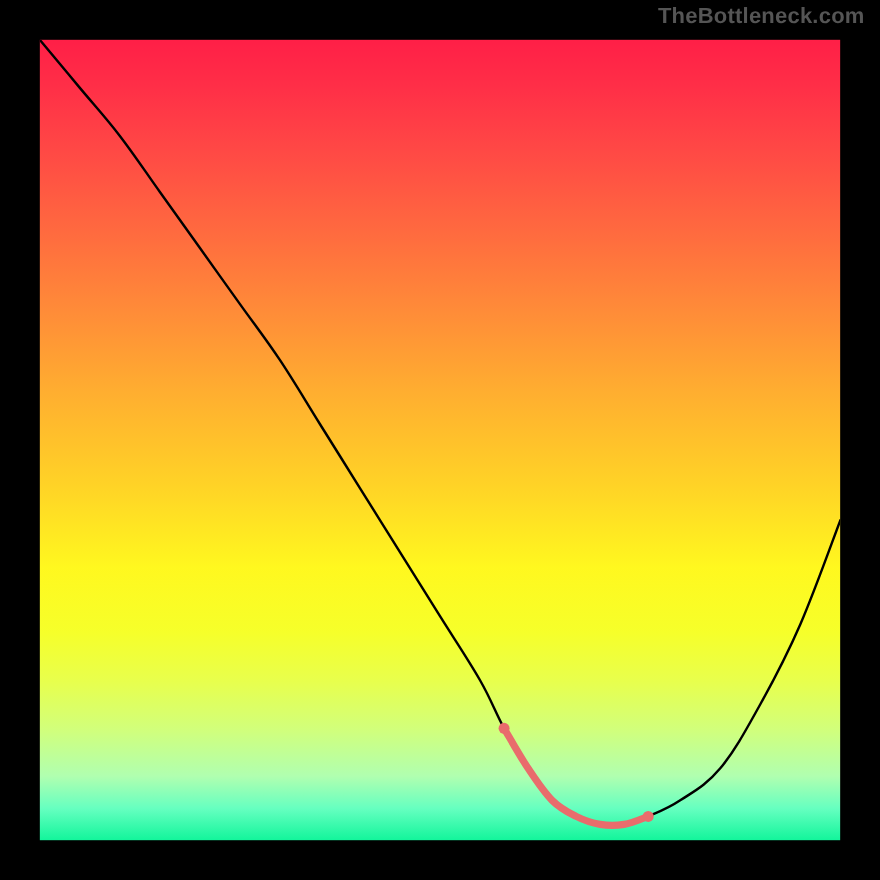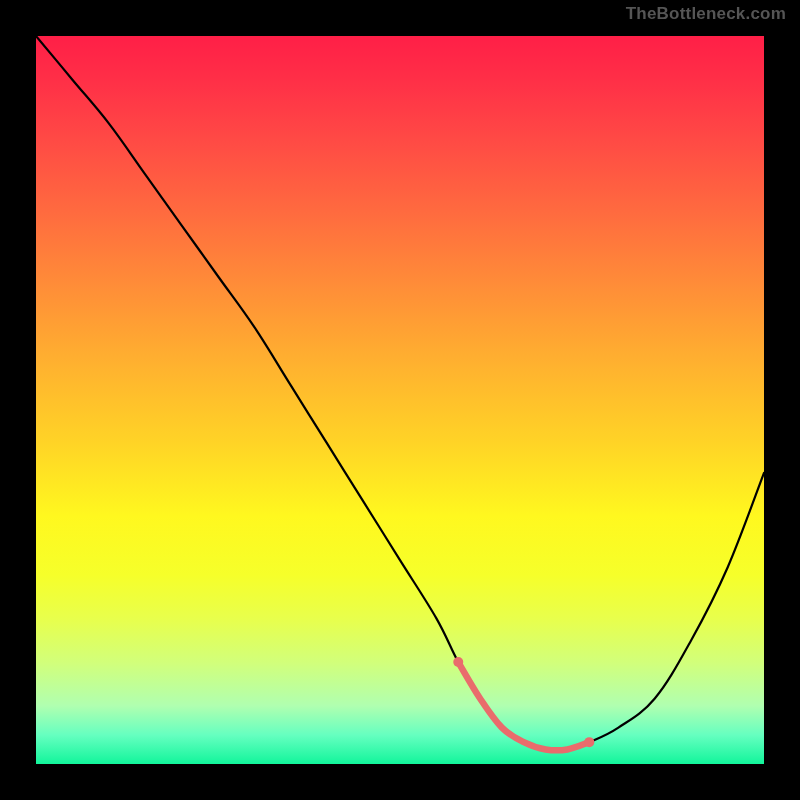--- a/index.html
+++ b/index.html
@@ -15,21 +15,21 @@
     position: relative;
     width: 800px;
     height: 800px;
     background: #000;
   }
   .watermark {
     position: absolute;
     top: 4px;
     right: 14px;
     color: #555;
-    font-size: 17px;
+    font-size: 20px;
     font-weight: 600;
     letter-spacing: 0.2px;
     z-index: 50;
   }
   .plot {
     position: absolute;
     left: 36px;
     top: 36px;
     width: 728px;
     height: 728px;

